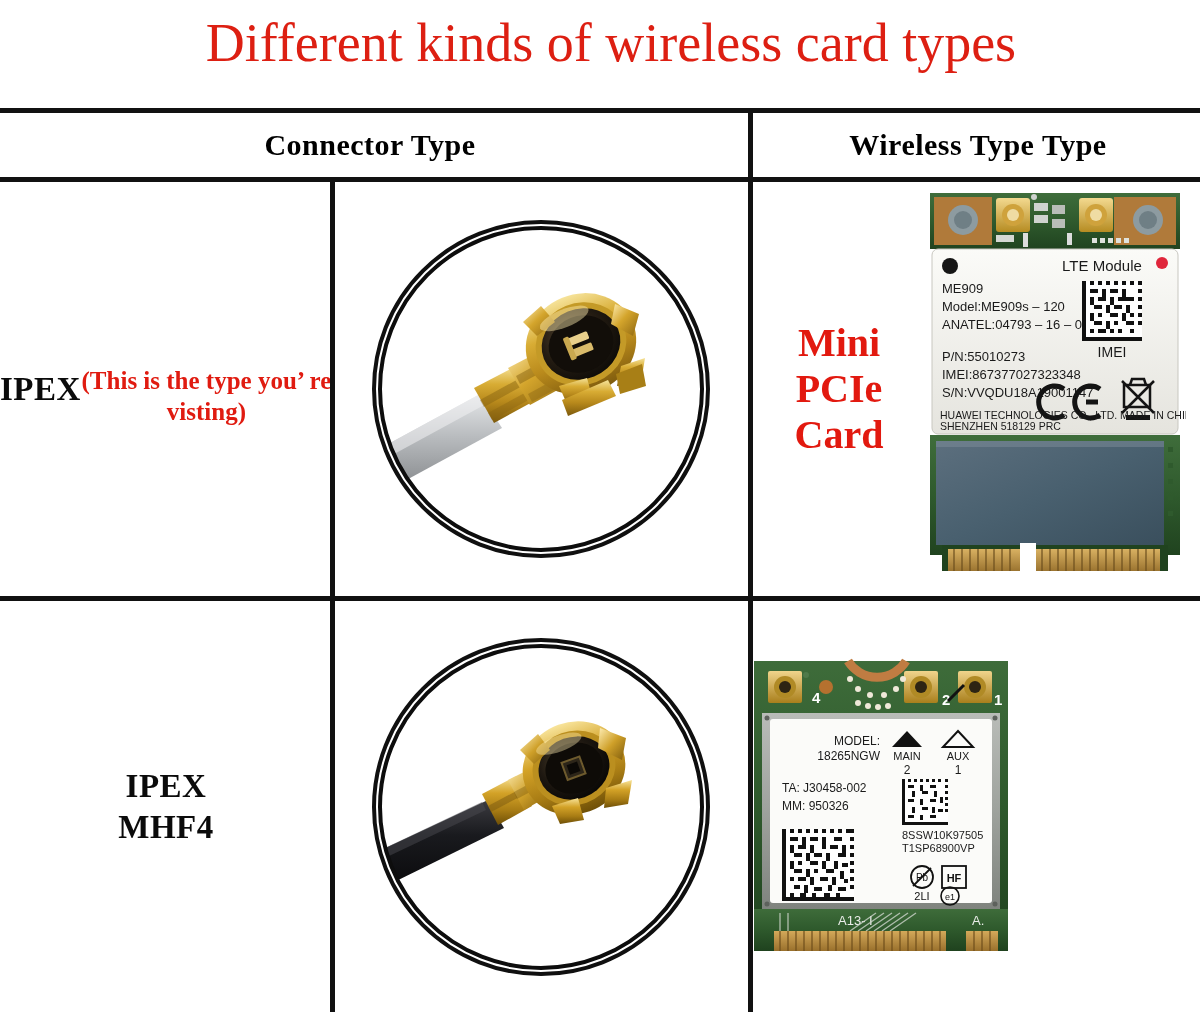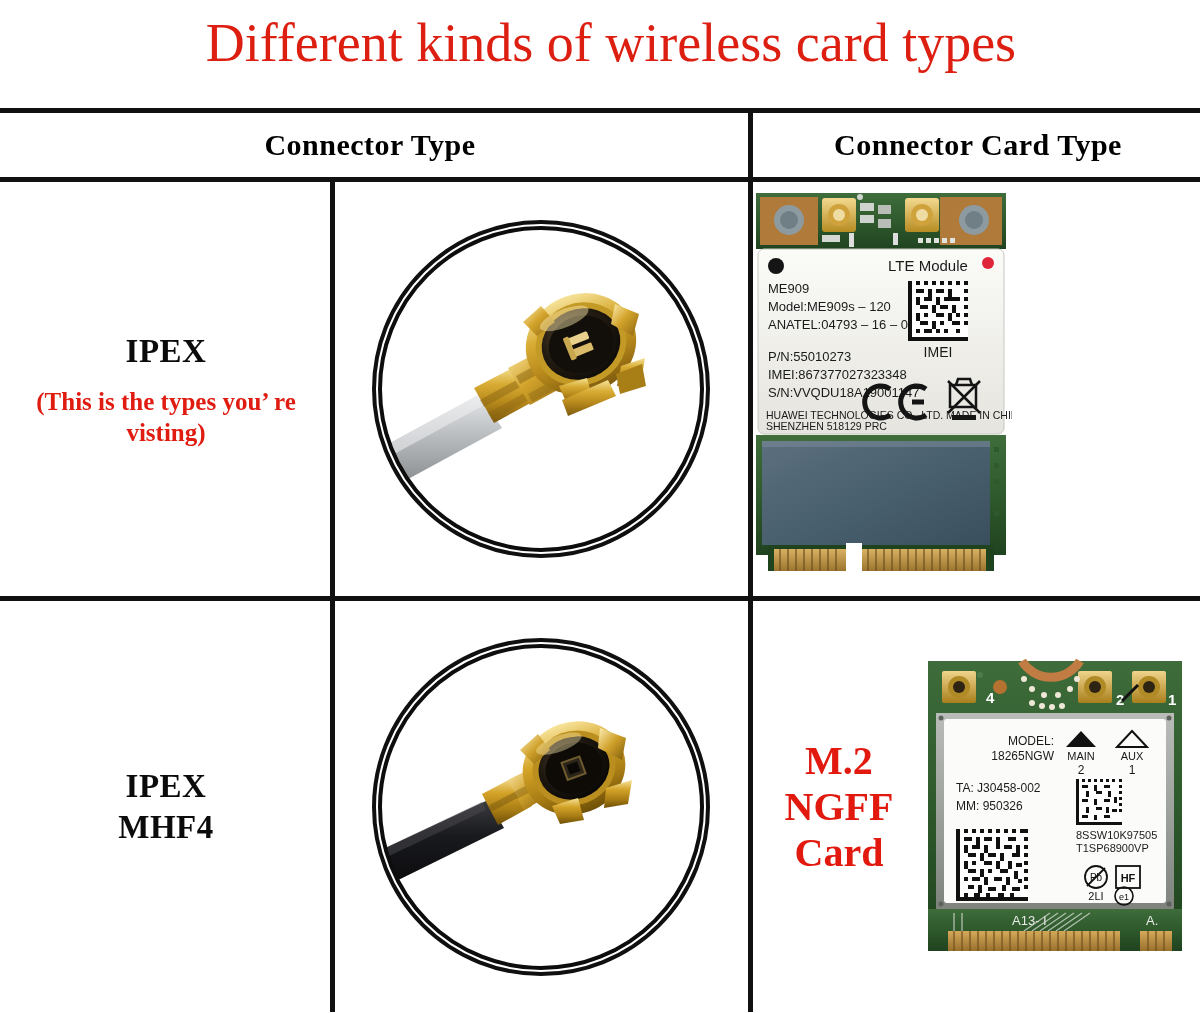--- a/index.html
+++ b/index.html
@@ -57,21 +57,21 @@
     letter-spacing:.5px;
     white-space:nowrap;
   }
   .hcell-left{ width:750px; }
   .hcell-right{ width:450px; }
 
   
   .brow{ position:relative; display:flex; height:414px; }
   .brow.r2{ height:411px; }
 
-  .cell-label{ width:332px; display:flex;flex-direction:column;align-items:center;justify-content:center; }
+  .cell-label{ width:332px; display:flex;flex-direction:row;align-items:center;justify-content:center; }
   .cell-photo{ width:418px; display:flex;align-items:center;justify-content:center; }
   .cell-card { width:450px; display:flex;align-items:center;justify-content:flex-start; }
 
   .lbl-main{
     font-family:"Liberation Serif", serif;
     font-weight:bold;
     font-size:33px;
     line-height:41px;
     color:#0b0b0b;
     text-align:center;
@@ -122,36 +122,36 @@
 <div class="table">
 
   <div class="rule"></div>
 
   <div class="hrow">
     <div class="hcell hcell-left">
       <span>Connector Type</span>
     </div>
     <div class="vline" style="left:748px;top:0;height:64px;"></div>
     <div class="hcell hcell-right">
-      <span>Connector Card Type</span>
+      <span>Wireless Type Type</span>
     </div>
   </div>
 
   <div class="rule"></div>
 
   <div class="brow r1">
 
     <div class="vline" style="left:330px;top:0;height:414px;"></div>
     <div class="vline" style="left:748px;top:0;height:414px;"></div>
 
     <div class="cell-label">
       <div class="lbl-main">
         <div>IPEX</div>
       </div>
-      <div class="lbl-note">(This is the types you’ re visting)</div>
+      <div class="lbl-note">(This is the type you’ re visting)</div>
     </div>
 
     <div class="cell-photo">
       <div class="circle">
         <svg width="330" height="330" viewBox="0 0 330 330">
           <defs>
             <linearGradient id="g_gold1" x1="0" y1="0" x2="0" y2="1">
               <stop offset="0%" stop-color="#f6e39a"></stop>
               <stop offset="32%" stop-color="#d8ac34"></stop>
               <stop offset="62%" stop-color="#b98a1c"></stop>
@@ -215,20 +215,21 @@
             <path d="M 186 176 L 232 156 L 240 172 L 192 192 Z" fill="url(#g_gold1)"></path>
             <path d="M 240 150 L 266 140 L 270 162 L 244 170 Z" fill="#a87f16"></path>
           </g>
 
           <circle cx="165" cy="165" r="161" fill="none" stroke="#0d0d0d" stroke-width="4"></circle>
         </svg>
       </div>
     </div>
 
     <div class="cell-card">
+      <div class="cardlabel">Mini PCIe Card</div>
 
       <div class="cardwrap minipcie">
         <svg width="262" height="400" viewBox="0 0 262 400">
           <defs>
             <linearGradient id="pcb1" x1="0" y1="0" x2="0" y2="1">
               <stop offset="0%" stop-color="#3f6d3b"></stop>
               <stop offset="50%" stop-color="#2f5a2d"></stop>
               <stop offset="100%" stop-color="#20431f"></stop>
             </linearGradient>
             <linearGradient id="shield1" x1="0" y1="0" x2="1" y2="1">
@@ -483,21 +484,20 @@
               <ellipse cx="-6" cy="-28" rx="24" ry="8" fill="#ffeeb2" opacity=".4" transform="rotate(-20)"></ellipse>
             </g>
           </g>
 
           <circle cx="165" cy="165" r="161" fill="none" stroke="#0d0d0d" stroke-width="4"></circle>
         </svg>
       </div>
     </div>
 
     <div class="cell-card">
-      <div class="cardlabel">M.2 NGFF Card</div>
 
       <div class="cardwrap m2card">
         <svg width="262" height="300" viewBox="0 0 262 300">
           <defs>
             <linearGradient id="pcb2" x1="0" y1="0" x2="0" y2="1">
               <stop offset="0%" stop-color="#3e6c3a"></stop>
               <stop offset="50%" stop-color="#2e592c"></stop>
               <stop offset="100%" stop-color="#1f421e"></stop>
             </linearGradient>
             <linearGradient id="shield2" x1="0" y1="0" x2="0" y2="1">

